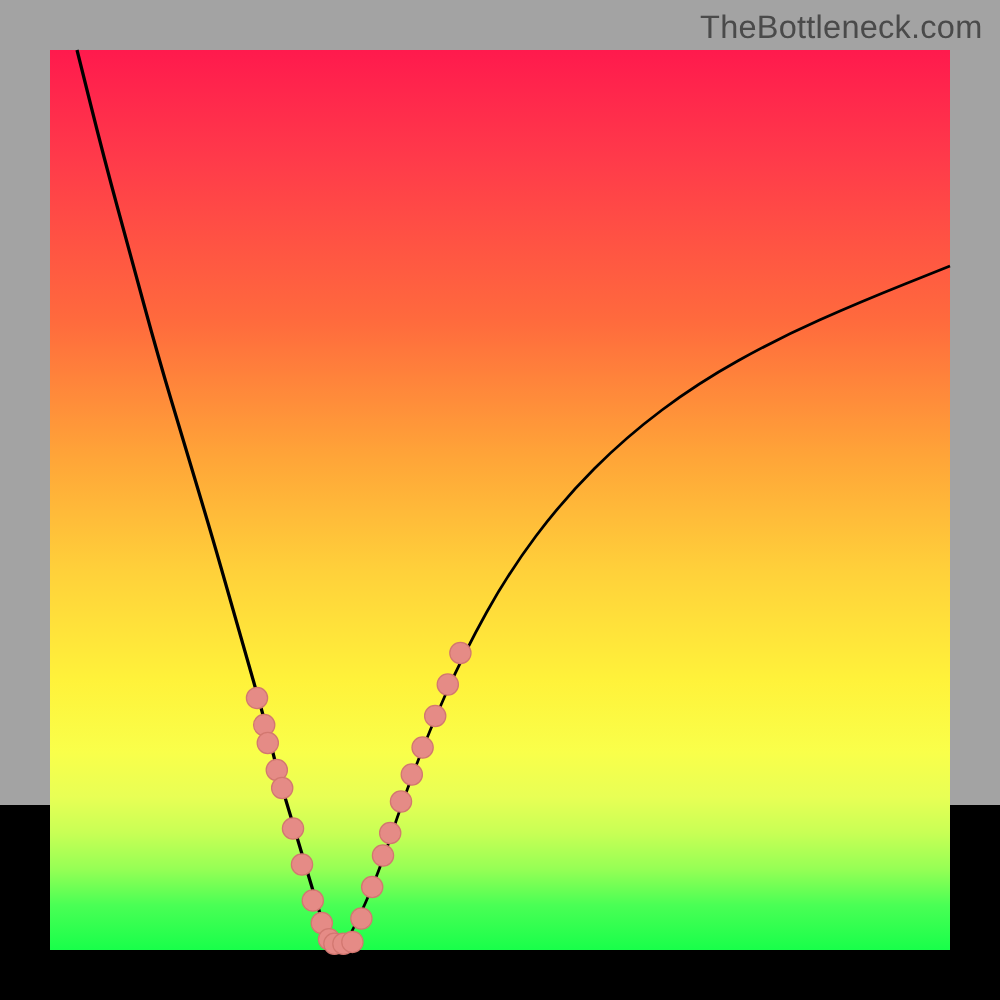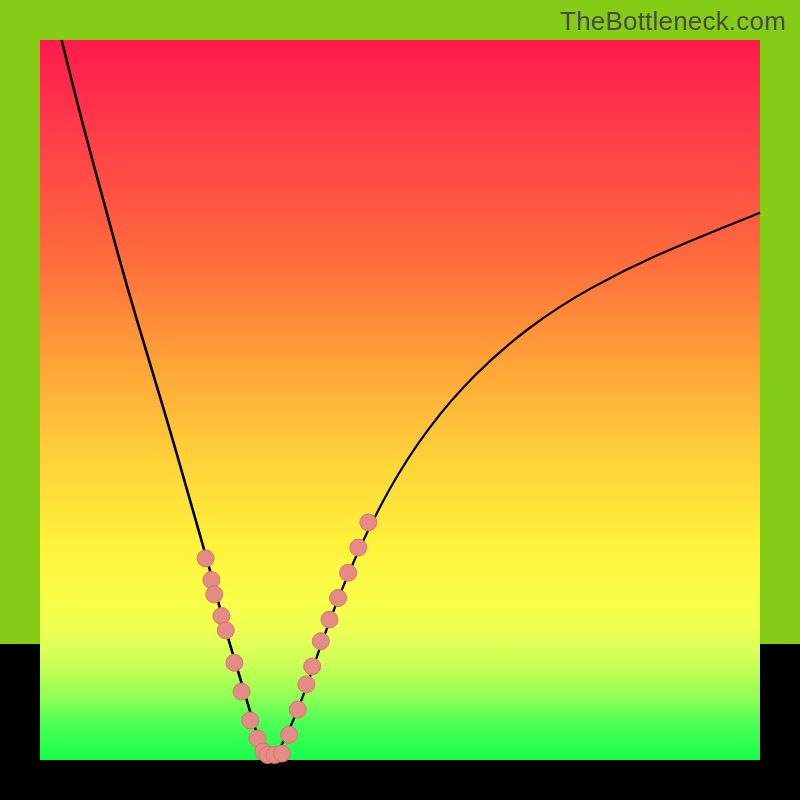--- a/index.html
+++ b/index.html
@@ -10,21 +10,21 @@
     background: #000;
     font-family: Arial, Helvetica, sans-serif;
     overflow: hidden;
   }
   .frame {
     position: absolute;
     left: 0;
     top: 0;
     width: 800px;
     height: 644px;
-    background: #84cc16;
+    background: #a3a3a3;
   }
   .plot {
     position: absolute;
     left: 40px;
     top: 40px;
     width: 720px;
     height: 720px;
     
     background: linear-gradient(
       to bottom,

